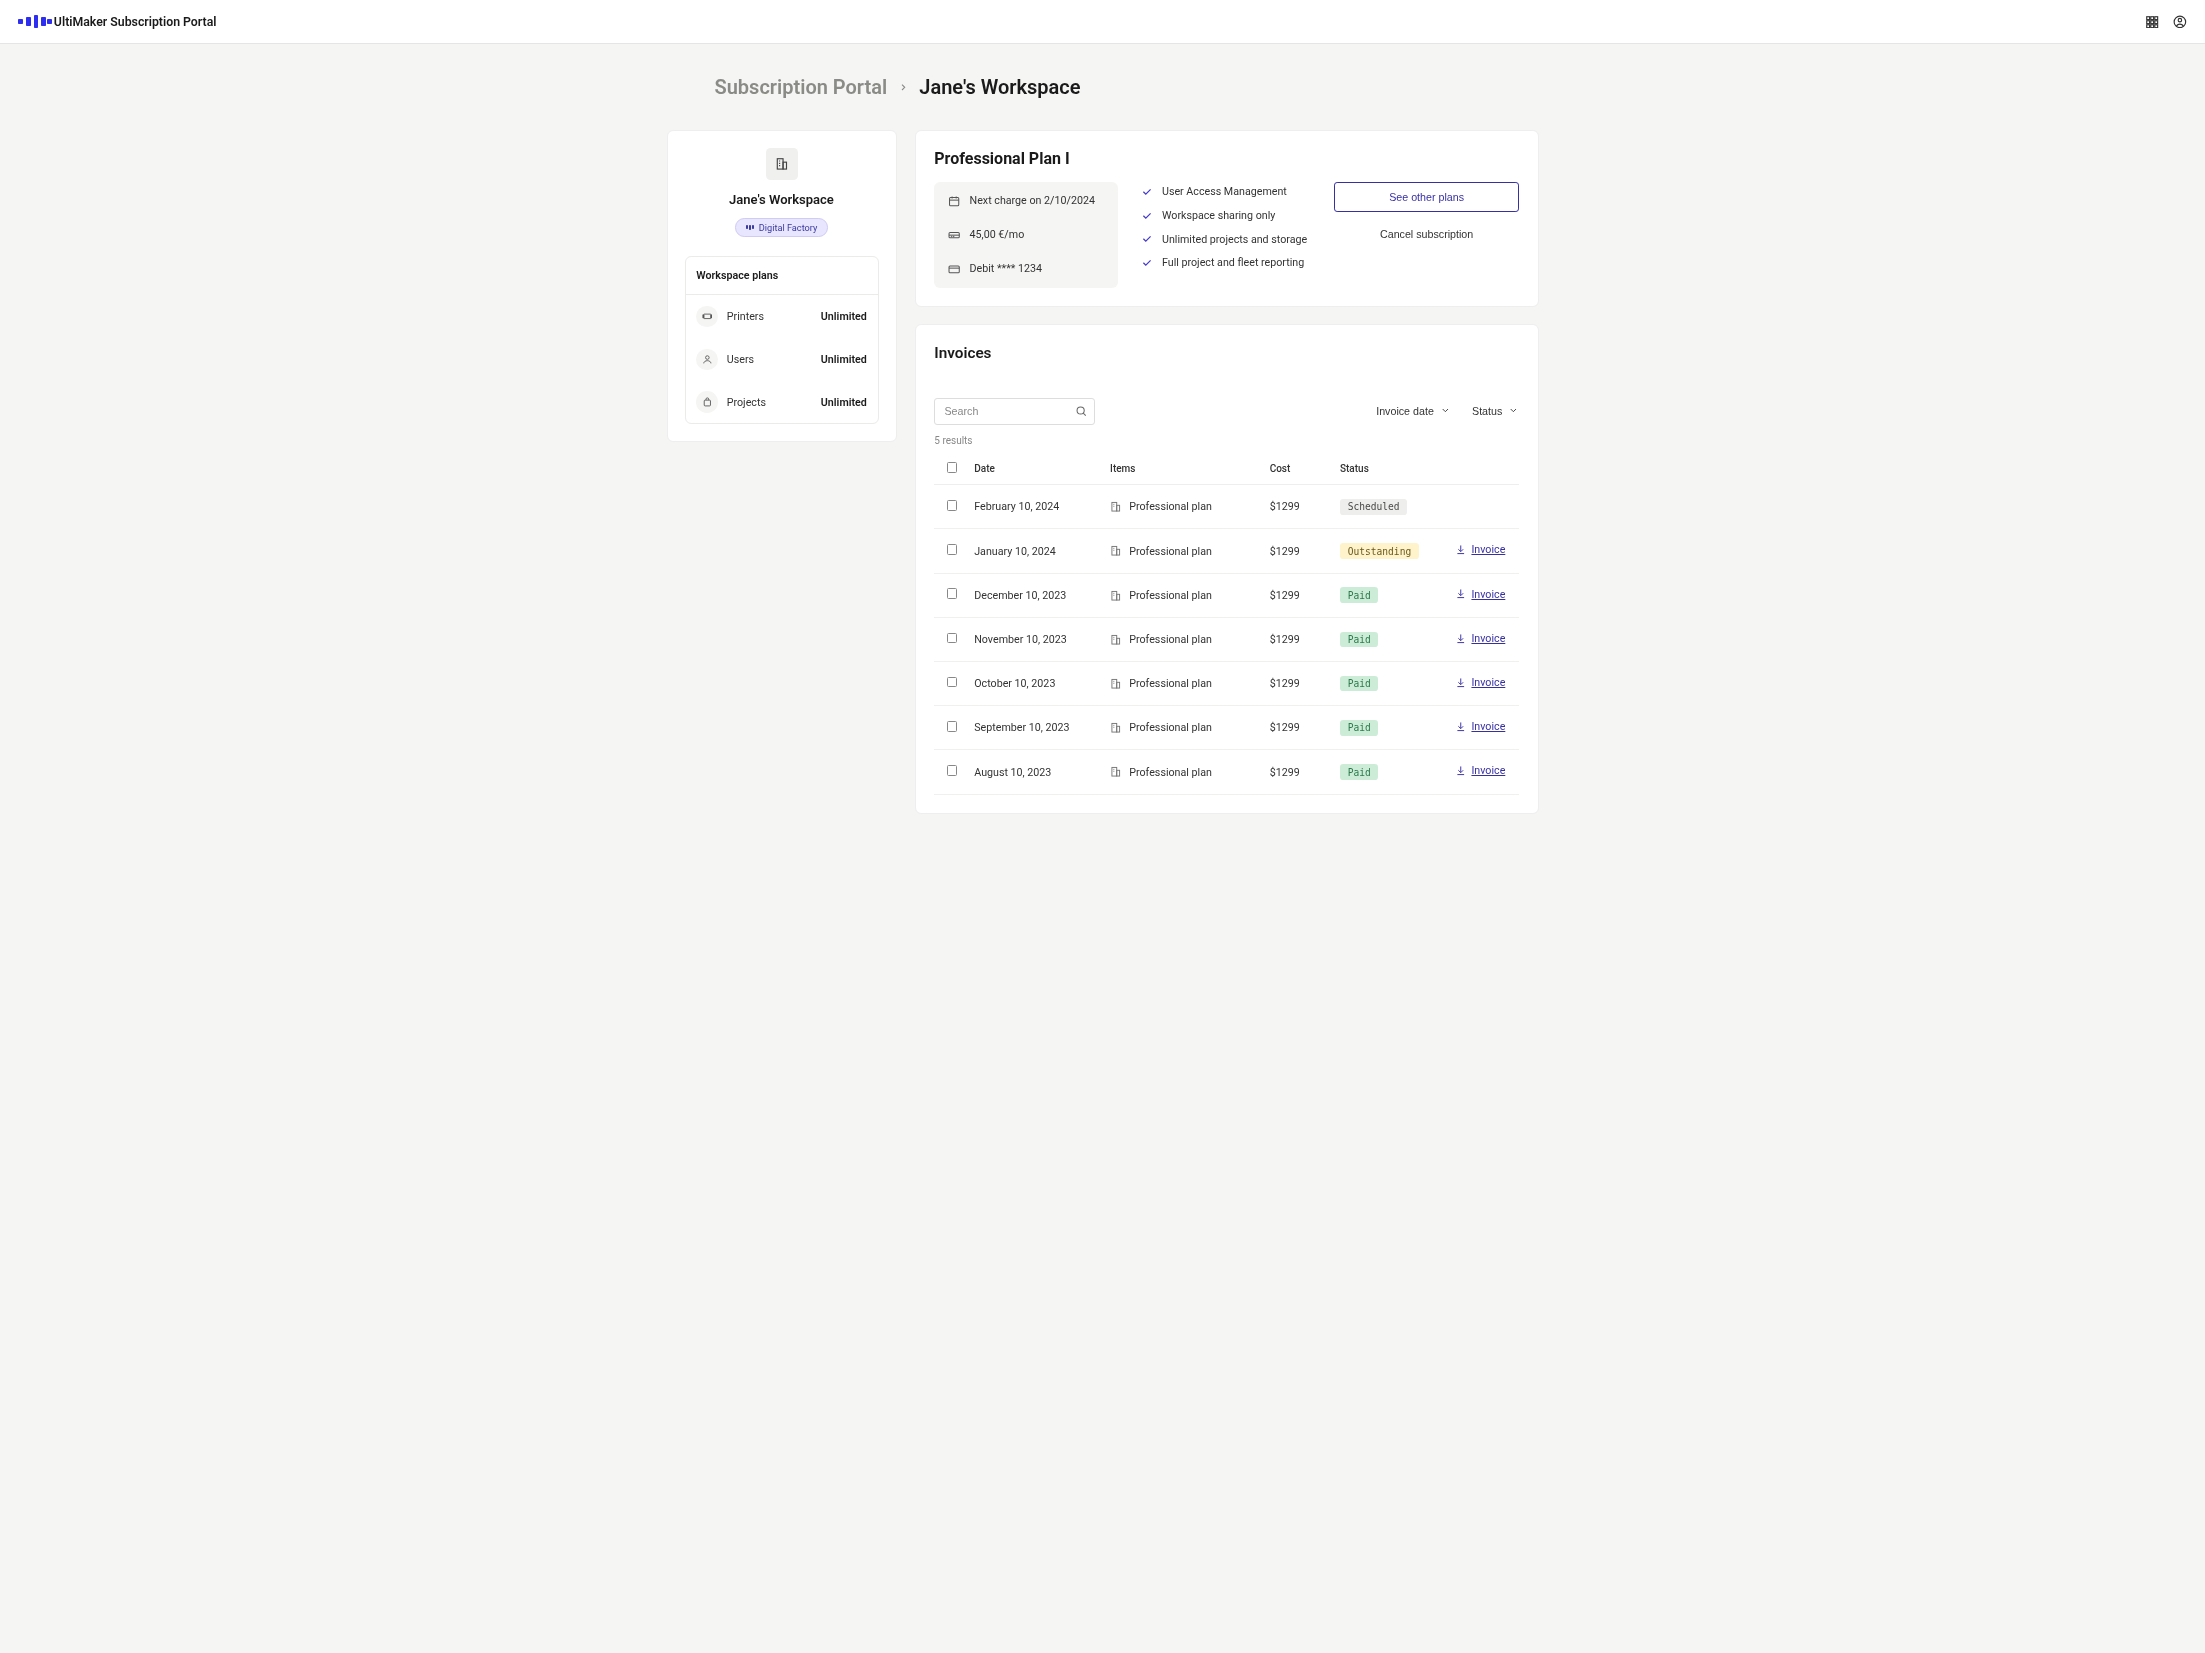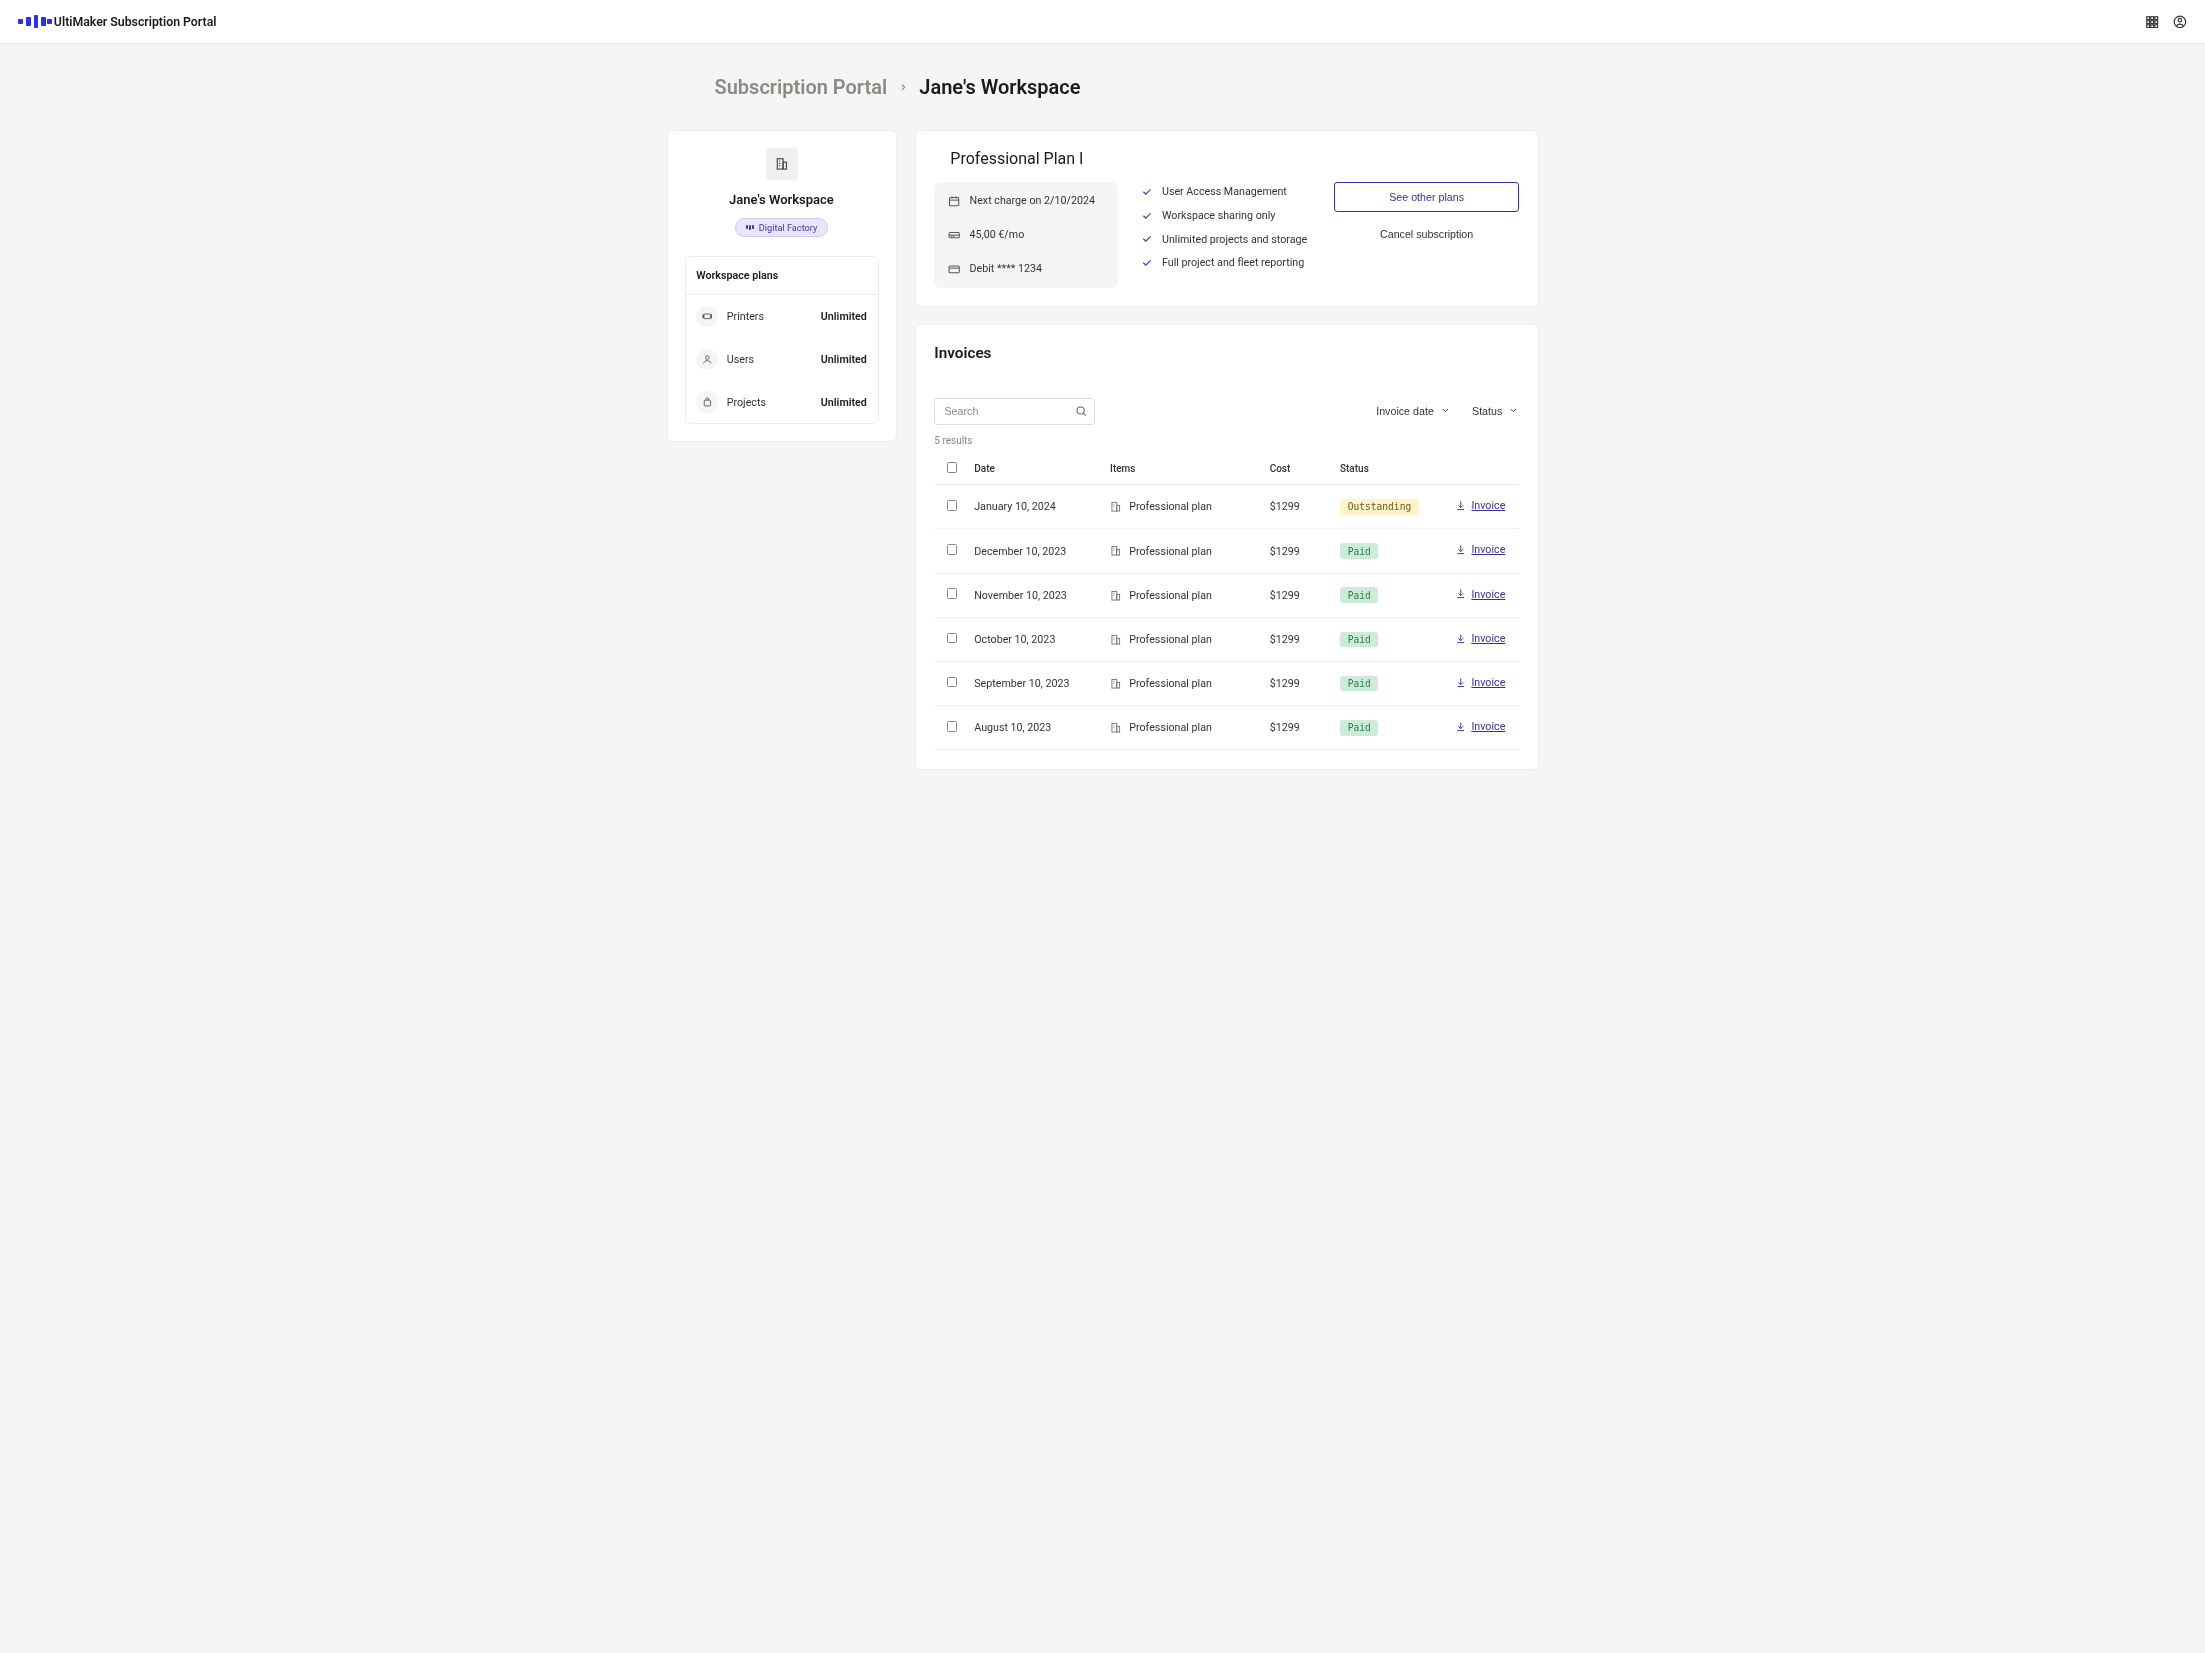--- a/index.html
+++ b/index.html
@@ -28,21 +28,21 @@
 .factory-badge-dots span { width: 2.3px; height: 3.8px; background: #3b3b9e; border-radius: 0.8px; }
 .factory-badge-dots span:nth-child(2){height:5.4px}
 .limits-card { border: 0.8px solid #ebebea; border-radius: 6.1px; }
 .limits-header { padding: 12.3px 10.7px; font-weight: 600; border-bottom: 0.8px solid #ebebea; font-size: 10.7px; }
 .limits-row { display: flex; align-items: center; gap: 9.2px; padding: 10.7px; }
 .limits-icon { width: 21.4px; height: 21.4px; background: #f5f5f4; border-radius: 50%; display: flex; align-items: center; justify-content: center; flex-shrink: 0; }
 .limits-label { flex: 1; color: #333; }
 .limits-value { font-weight: 600; color: #1a1a1a; }
 .content-col { flex: 1; display: flex; flex-direction: column; gap: 17px; min-width: 0; }
 .plan-card { background: #fff; border-radius: 6.1px; padding: 18.4px; border: 0.8px solid #eee; }
-.plan-title { font-size: 16px; font-weight: 400; margin-bottom: 13.8px; margin-left: 16px; }
+.plan-title { font-size: 16px; font-weight: 700; margin-bottom: 13.8px; }
 .plan-body { display: flex; gap: 23px; align-items: flex-start; }
 .charge-box { background: #f5f5f4; border-radius: 6.1px; padding: 12.3px 13.8px; width: 184px; display: flex; flex-direction: column; gap: 21px; }
 .charge-row { display: flex; align-items: center; gap: 9.2px; color: #333; font-size: 10.7px; }
 .charge-row svg { flex-shrink: 0; }
 .features { flex: 1; display: flex; flex-direction: column; gap: 10.7px; padding-top: 3.1px; }
 .feature-row { display: flex; align-items: center; gap: 9.2px; color: #333; font-size: 10.7px; }
 .feature-check { color: #4338ca; flex-shrink: 0; }
 .plan-actions { width: 185px; display: flex; flex-direction: column; gap: 9.2px; align-items: stretch; }
 .btn-outline { border: 1.1px solid #3730a3; color: #3730a3; background: #fff; border-radius: 3.1px; padding: 7.7px 13.8px; text-align: center; font-size: 10.7px; cursor: pointer; }
 .btn-text { background: none; border: none; color: #333; font-size: 10.7px; padding: 7.7px; text-align: center; cursor: pointer; }
@@ -302,20 +302,40 @@
               <th class="col-date">Date</th>
               <th class="col-items">Items</th>
               <th class="col-cost">Cost</th>
               <th class="col-status">Status</th>
               <th class="col-link"></th>
             </tr>
           </thead>
           <tbody id="invoice-rows">
               <tr>
                 <td><span class="checkbox"></span></td>
+                <td class="col-date">February 10, 2024</td>
+                <td class="col-items">
+                  <div class="item-cell">
+                    <span>
+                      <svg width="11.5" height="11.5" viewBox="0 0 24 24" fill="none" stroke="#777" stroke-width="2">
+                        <rect x="4" y="3" width="10" height="18"></rect>
+                        <rect x="14" y="9" width="6" height="12"></rect>
+                        <line x1="7" y1="7" x2="9" y2="7"></line>
+                        <line x1="7" y1="11" x2="9" y2="11"></line>
+                      </svg>
+                    </span>
+                    <span>Professional plan</span>
+                  </div>
+                </td>
+                <td class="col-cost">$1299</td>
+                <td class="col-status"><span class="status-pill status-scheduled">Scheduled</span></td>
+                <td class="col-link"></td>
+              </tr>
+              <tr>
+                <td><span class="checkbox"></span></td>
                 <td class="col-date">January 10, 2024</td>
                 <td class="col-items">
                   <div class="item-cell">
                     <span>
                       <svg width="11.5" height="11.5" viewBox="0 0 24 24" fill="none" stroke="#777" stroke-width="2">
                         <rect x="4" y="3" width="10" height="18"></rect>
                         <rect x="14" y="9" width="6" height="12"></rect>
                         <line x1="7" y1="7" x2="9" y2="7"></line>
                         <line x1="7" y1="11" x2="9" y2="11"></line>
                       </svg>

